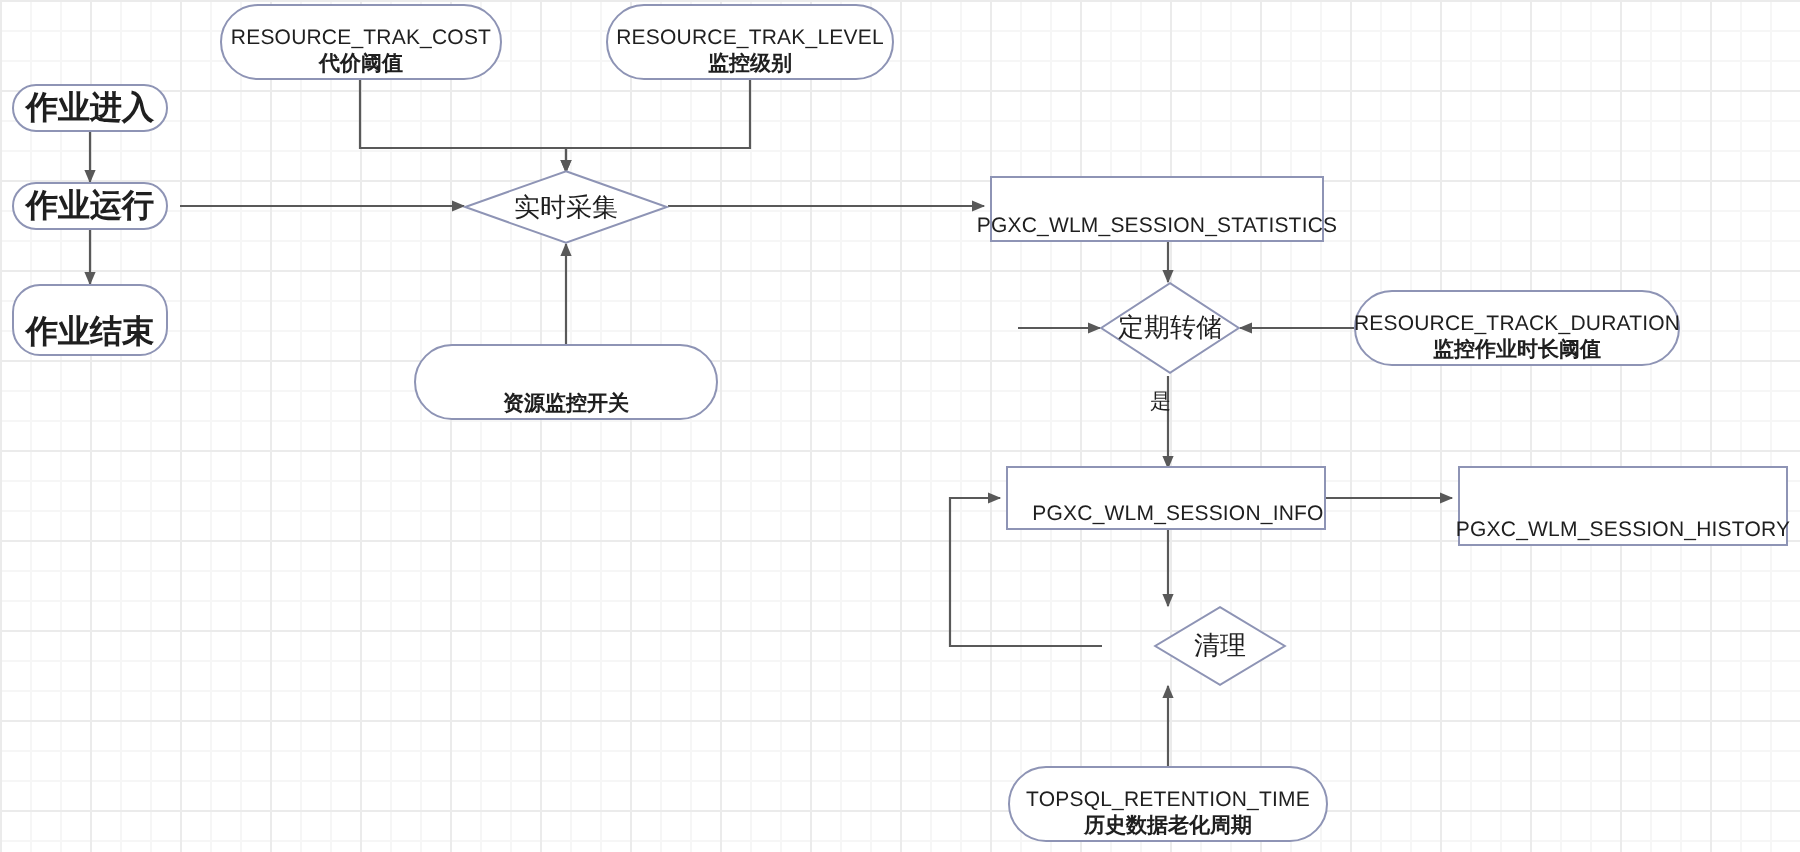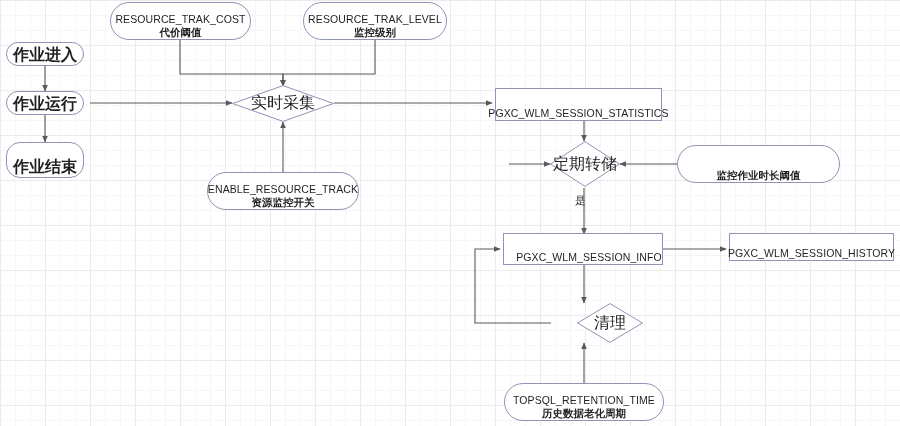--- a/index.html
+++ b/index.html
@@ -75,21 +75,21 @@
     overflow: visible;
   }
   .diamond-label {
     position: absolute;
     left: 0; top: 0;
     width: 100%;
     height: 100%;
     display: flex;
     align-items: center;
     justify-content: center;
-    font-size: 16px;
+    font-size: 13px;
     color: #1f1f1f;
     white-space: nowrap;
   }
   .edge-label {
     position: absolute;
     font-size: 10.5px;
     color: #1f1f1f;
     background: transparent;
     white-space: nowrap;
   }
@@ -162,47 +162,47 @@
   </div>
 
   <div class="diamond-wrap" style="left:232px; top:85px; width:102px; height:37px;">
     <svg width="102" height="37" viewBox="0 0 102 37">
       <polygon points="51,0.6 101.4,18.5 51,36.4 0.6,18.5" fill="#ffffff" stroke="#8e94b5" stroke-width="1"></polygon>
     </svg>
     <div class="diamond-label">实时采集</div>
   </div>
 
   <div class="node pill" style="left:207px; top:172px; width:152px; height:38px;">
-    <span class="en">ENABLE_RESOURCE_TRACK</span>
     <span class="cn">资源监控开关</span>
   </div>
 
   <div class="node rect" style="left:495px; top:88px; width:167px; height:33px;">
     <span class="en">PGXC_WLM_SESSION_STATISTICS</span>
   </div>
 
 
   <div class="diamond-wrap" style="left:550px; top:141px; width:70px; height:46px;">
     <svg width="70" height="46" viewBox="0 0 70 46">
       <polygon points="35,0.6 69.4,23 35,45.4 0.6,23" fill="#ffffff" stroke="#8e94b5" stroke-width="1"></polygon>
     </svg>
     <div class="diamond-label">定期转储</div>
   </div>
 
   <div class="edge-label" style="left:575px; top:194px;">是</div>
 
   <div class="node pill" style="left:677px; top:145px; width:163px; height:38px;">
+    <span class="en">RESOURCE_TRACK_DURATION</span>
     <span class="cn">监控作业时长阈值</span>
   </div>
 
   <div class="node rect" style="left:503px; top:233px; width:160px; height:32px;padding-left:12px;">
     <span class="en">PGXC_WLM_SESSION_INFO</span>
   </div>
 
-  <div class="node rect" style="left:729px; top:233px; width:165px; height:28px;">
+  <div class="node rect" style="left:729px; top:233px; width:165px; height:40px;">
     <span class="en">PGXC_WLM_SESSION_HISTORY</span>
   </div>
 
   <div class="diamond-wrap" style="left:577px; top:303px; width:66px; height:40px;">
     <svg width="66" height="40" viewBox="0 0 66 40">
       <polygon points="33,0.6 65.4,20 33,39.4 0.6,20" fill="#ffffff" stroke="#8e94b5" stroke-width="1"></polygon>
     </svg>
     <div class="diamond-label">清理</div>
   </div>
 

